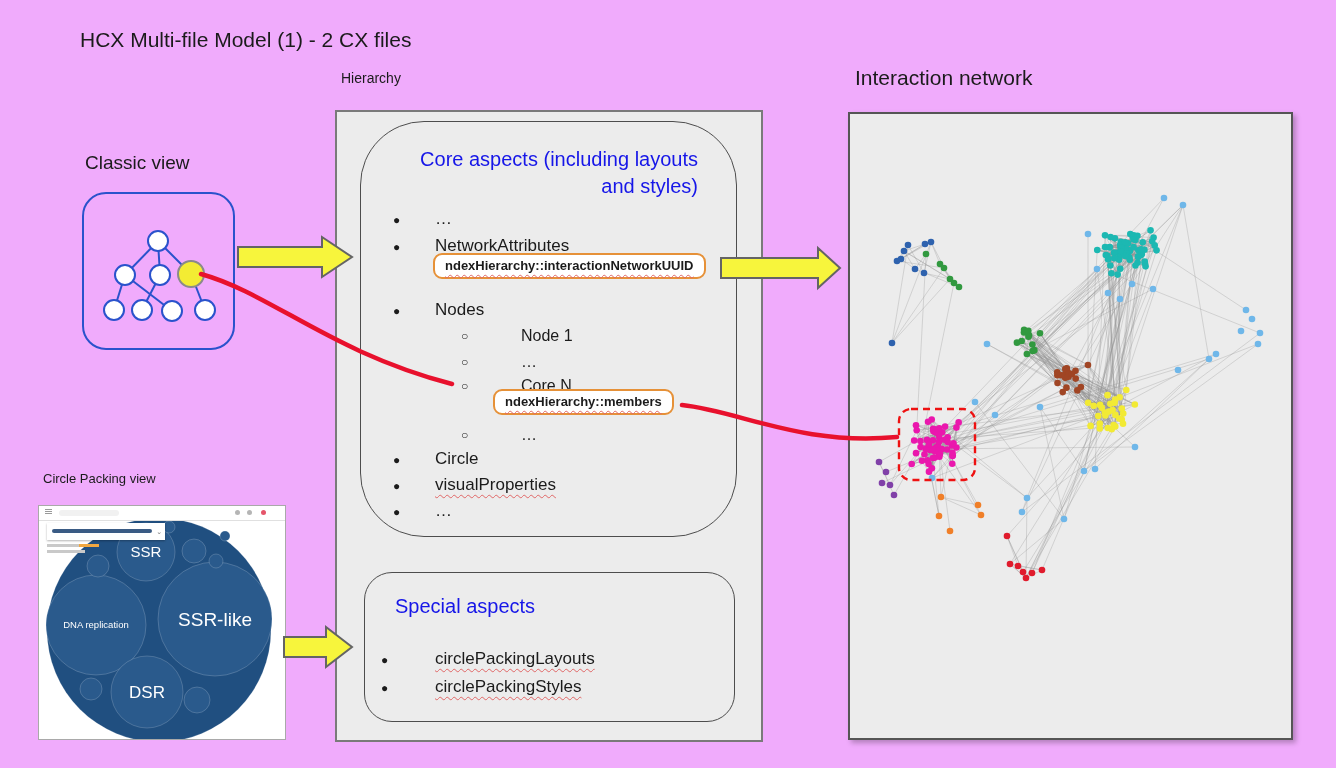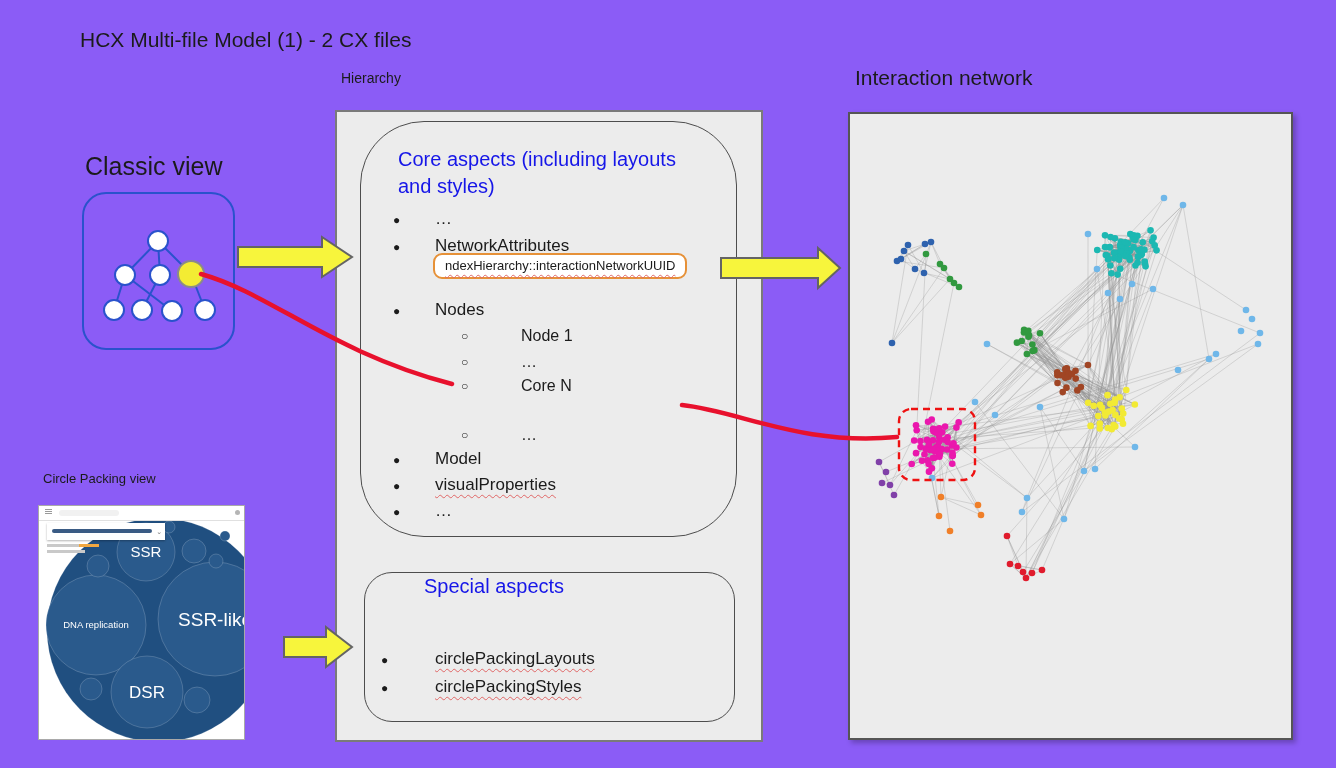--- a/index.html
+++ b/index.html
@@ -1,48 +1,48 @@
 <!DOCTYPE html>
 <html><head>
 <meta charset="utf-8">
 <style>
   html,body{margin:0;padding:0;background:#fff;font-family:"Liberation Sans",sans-serif;}
-  .canvas{position:relative;width:1336px;height:768px;background:#8b5cf6;overflow:hidden;color:#1b1b1b;}
+  .canvas{position:relative;width:1336px;height:768px;background:#f0abfc;overflow:hidden;color:#1b1b1b;}
   .txt{position:absolute;white-space:nowrap;}
   .title{left:80px;top:28px;font-size:21px;}
   .hier-label{left:341px;top:70px;font-size:14px;}
   .net-label{left:855px;top:66px;font-size:21px;text-align:center;}
-  .classic-label{left:85px;top:152px;font-size:25px;}
+  .classic-label{left:85px;top:152px;font-size:19px;}
   .packing-label{left:43px;top:471px;font-size:13px;}
 
   .hier-panel{position:absolute;left:335px;top:110px;width:428px;height:632px;background:#ececec;border:2px solid #7a7a7a;box-sizing:border-box;}
   .core-box{position:absolute;left:23px;top:9px;width:377px;height:416px;border:1.6px solid #4d4d4d;border-radius:64px;box-sizing:border-box;}
   .special-box{position:absolute;left:27px;top:460px;width:371px;height:150px;border:1.6px solid #4d4d4d;border-radius:28px;box-sizing:border-box;}
-  .box-heading{position:absolute;color:#1616e8;font-size:20px;line-height:27px;}
+  .box-heading{position:absolute;color:#1616e8;font-size:20px;line-height:27px;text-align:right;}
   .core-heading{left:37px;top:24px;width:300px;white-space:normal;}
-  .special-heading{left:30px;top:0;margin-left:29px;}
+  .special-heading{left:30px;top:20px;}
   .li{position:absolute;font-size:17px;line-height:26px;white-space:nowrap;}
   .li .b{position:absolute;left:32px;font-size:12px;top:1px;}
   .li .t{position:absolute;left:74px;}
   .li.l2{font-size:16px;}
   .li.l2 .b{left:100px;font-size:12px;top:0px;}
   .li.l2 .t{left:160px;}
   .sp .b{left:16px;}
   .sp .t{left:63px;margin-left:7px;}
-  .tagrow{position:absolute;}
+  .tagrow{position:absolute;font-weight:bold;}
   .tag{display:inline-block;background:#fff;border:2px solid #e69138;border-radius:9px;padding:3px 10px 4px 10px;font-size:13px;white-space:nowrap;}
   .squig{text-decoration:underline;text-decoration-style:wavy;text-decoration-color:#e06666;text-decoration-thickness:1px;text-underline-offset:4px;}
 
   .classic-box{position:absolute;left:82px;top:192px;width:153px;height:158px;border:2px solid #2a52cc;border-radius:24px;box-sizing:border-box;}
   .classic-box svg{position:absolute;left:0;top:0;}
 
   .net-panel{position:absolute;left:848px;top:112px;width:445px;height:628px;background:#ececec;border:2.5px solid #555;box-sizing:border-box;box-shadow:3px 3px 5px rgba(0,0,0,.25);}
   .net-panel svg{position:absolute;left:0;top:0;}
 
-  .packing-shot{position:absolute;left:38px;top:505px;width:207px;height:235px;background:#fff;border:1px solid #a9a9a9;overflow:hidden;box-sizing:border-box;}
+  .packing-shot{position:absolute;left:38px;top:505px;width:248px;height:235px;background:#fff;border:1px solid #a9a9a9;overflow:hidden;box-sizing:border-box;}
   .packing-shot svg{position:absolute;left:0;top:14px;}
   .shot-toolbar{position:absolute;left:0;top:0;width:100%;height:14px;background:#fff;border-bottom:1px solid #e0e0e0;z-index:3;}
   .ham{position:absolute;left:6px;top:5px;width:7px;height:1px;background:#9a9a9a;box-shadow:0 2px 0 #9a9a9a,0 -2px 0 #9a9a9a;}
   .searchbar{position:absolute;left:20px;top:4px;width:60px;height:6px;background:#f1f1f1;border-radius:3px;}
   .tbdot{position:absolute;top:4px;width:5px;height:5px;border-radius:50%;background:#b5b5b5;}
   .tbdot.red{background:#e5556a;}
   .shot-card{position:absolute;left:8px;top:17px;width:118px;height:17px;background:#fff;box-shadow:0 1px 2px rgba(0,0,0,.3);z-index:3;}
   .cardline{position:absolute;left:5px;top:6px;width:100px;height:4px;background:#3a5b84;border-radius:2px;}
   .caret{position:absolute;right:3px;top:5px;font-size:7px;color:#777;}
   .subline1{position:absolute;left:8px;top:38px;width:52px;height:3px;background:#c9c9c9;z-index:3;}
@@ -141,27 +141,30 @@
           <span class="t">Node 1</span>
         </div>
       <div class="li l2" style="top:227px">
           <span class="b">○</span>
           <span class="t">…</span>
         </div>
       <div class="li l2" style="top:251px">
           <span class="b">○</span>
           <span class="t">Core N</span>
         </div>
+      <div class="tagrow" style="left:132px;top:267px">
+        <span class="tag"><span class="squig">ndexHierarchy::members</span></span>
+      </div>
       <div class="li l2" style="top:300px">
           <span class="b">○</span>
           <span class="t">…</span>
         </div>
       <div class="li l1" style="top:324px">
           <span class="b">●</span>
-          <span class="t">Model</span>
+          <span class="t">Circle</span>
         </div>
       <div class="li l1" style="top:350px">
           <span class="b">●</span>
           <span class="t squig">visualProperties</span>
         </div>
       <div class="li l1" style="top:376px">
           <span class="b">●</span>
           <span class="t">…</span>
         </div>
     </div>

